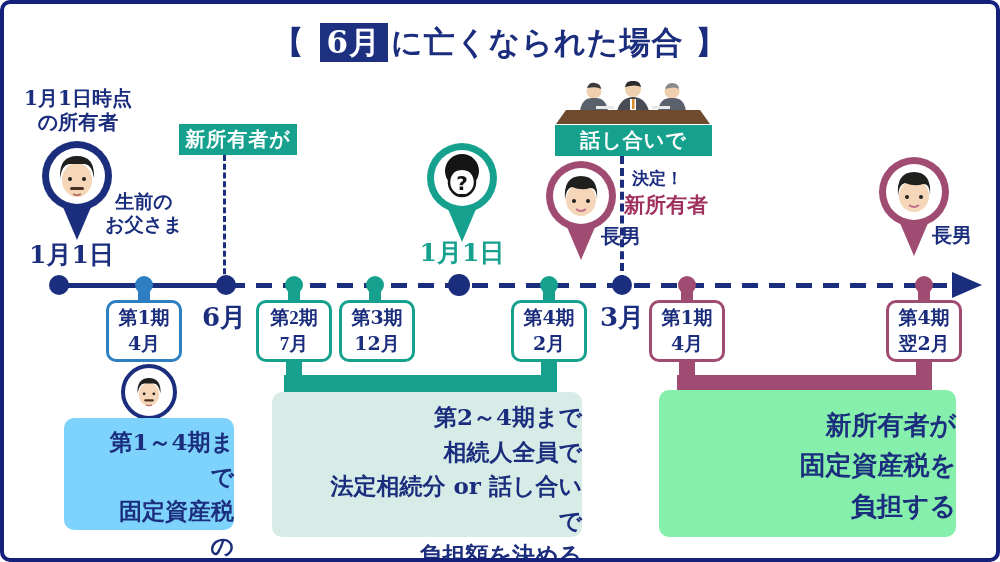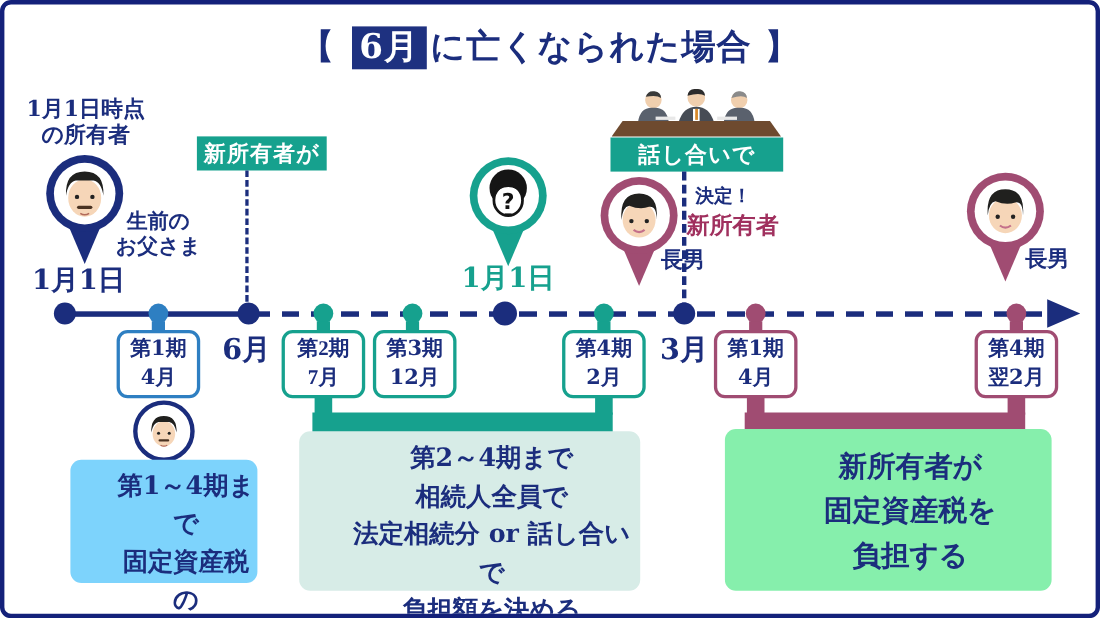--- a/index.html
+++ b/index.html
@@ -45,21 +45,21 @@
   .blue-bg2 { background:#2e7fc2; } .teal-bg2 { background:#16a18e; } .maroon-bg2 { background:#a04c72; }
 
   .mlabel { position:absolute; top:296px; width:56px; text-align:center;
             font-size:26px; font-weight:bold; color:#1b2d7d; }
 
   
   .bstem { position:absolute; top:357px; width:16px; height:16px; }
   .bbar  { position:absolute; top:371px; height:18px; }
 
   
-  .note { position:absolute; border-radius:10px; text-align:center; font-weight:bold;
+  .note { position:absolute; border-radius:10px; text-align:right; font-weight:bold;
           color:#1b2d7d; white-space:pre-line;padding-left:40px; }
   .note1 { left:60px;  top:414px; width:170px; height:112px; background:#7dd3fc; font-size:23px; line-height:1.5;  padding-top:7px; }
   .note2 { left:268px; top:388px; width:310px; height:145px; background:#d7ece7; font-size:23px; line-height:1.5;  padding-top:8px; }
   .note3 { left:655px; top:386px; width:297px; height:147px; background:#86efac; font-size:26px; line-height:1.55; padding-top:15px; }
 
   
   .owner-heading  { left:10px;  top:82px;  width:128px; text-align:center; font-size:20px; line-height:1.2; }
   .father-caption { left:94px;  top:186px; width:92px;  text-align:center; font-size:19px; line-height:1.2; }
   .date-left  { left:15px;  top:234px; width:105px; text-align:center; font-size:25px; }
   .undecided  { left:393px; top:85px;  width:126px; text-align:center; font-size:21px; line-height:1.2; }

